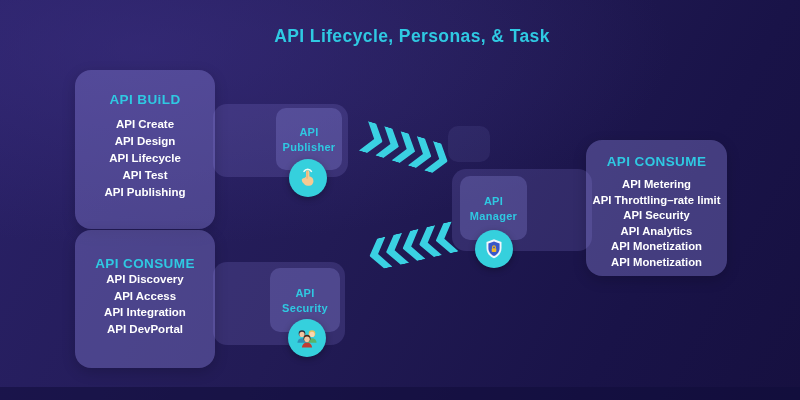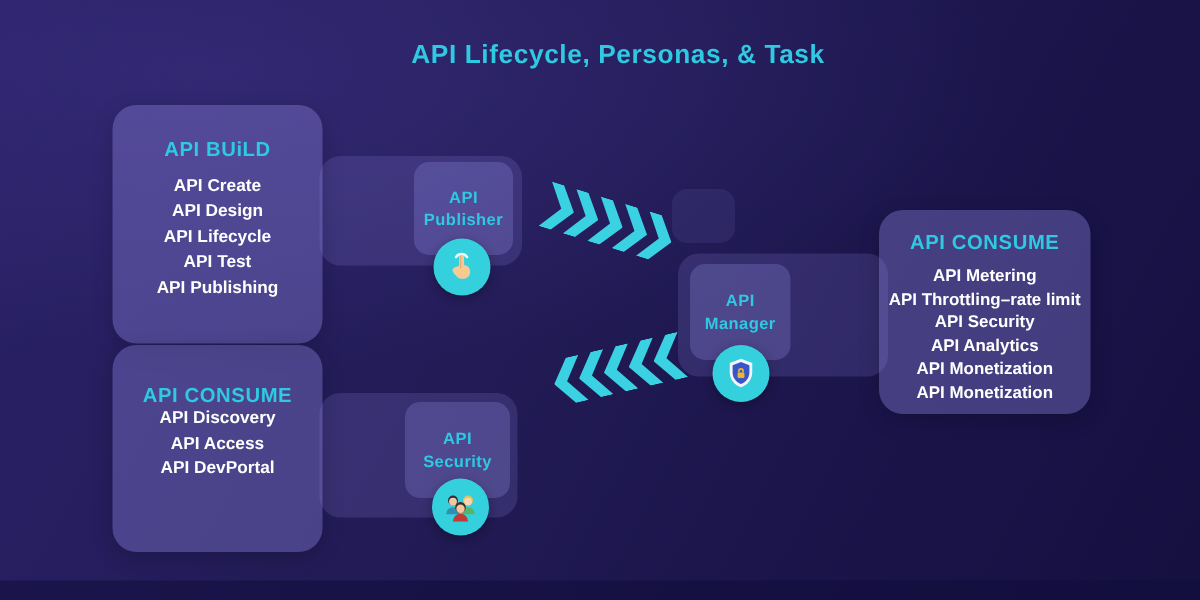--- a/index.html
+++ b/index.html
@@ -91,20 +91,21 @@
       <div class="box-item">API Test</div>
       <div class="box-item">API Publishing</div>
     </div>
   </div>
 
   <div class="box" id="consume-box">
     <div class="box-header">API CONSUME</div>
     <div class="box-items">
       <div class="box-item">API Discovery</div>
       <div class="box-item">API Access</div>
+      <div class="box-item">API Integration</div>
       <div class="box-item">API DevPortal</div>
     </div>
   </div>
 
   <div class="box" id="manage-box">
     <div class="box-header">API CONSUME</div>
     <div class="box-items">
       <div class="box-item">API Metering</div>
       <div class="box-item">API Throttling–rate limit</div>
       <div class="box-item">API Security</div>

